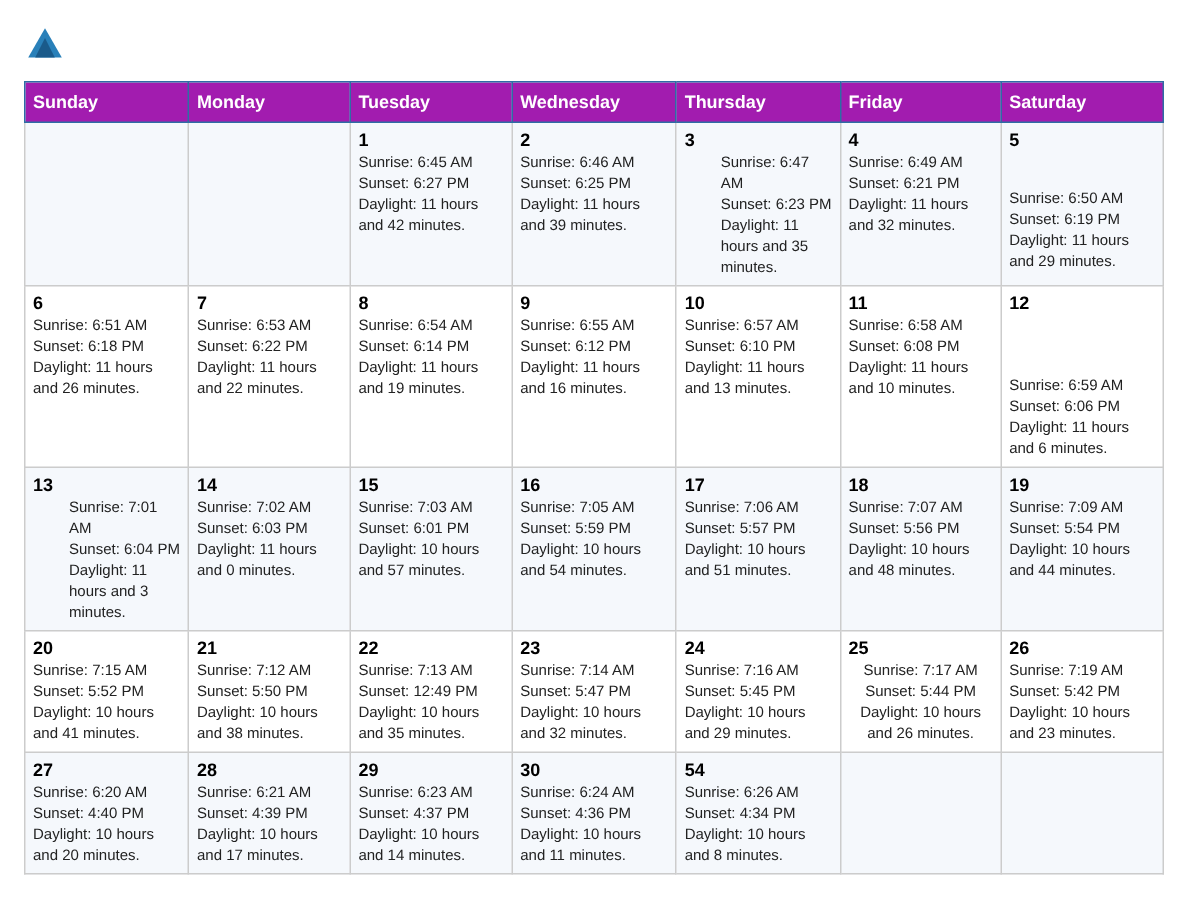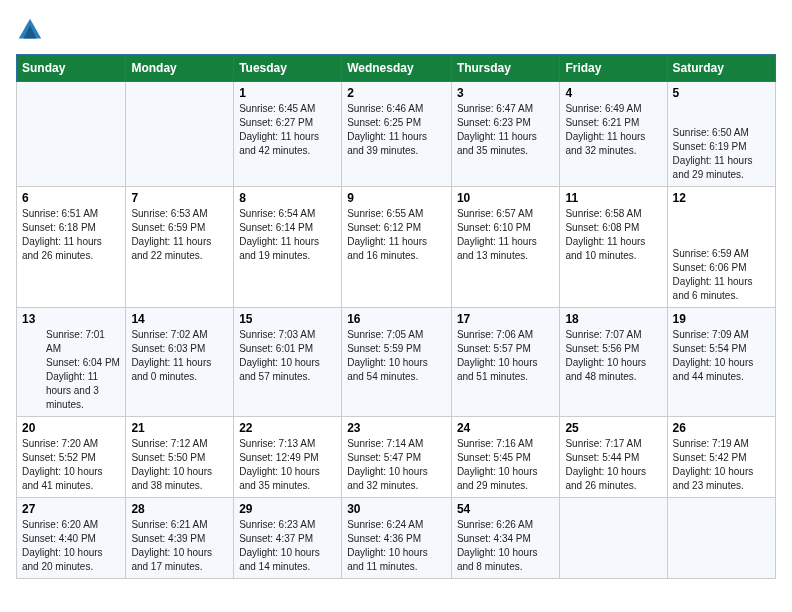--- a/index.html
+++ b/index.html
@@ -45,21 +45,21 @@
     .location {
       font-size: 15px;
       color: #444;
     }
     table {
       width: 100%;
       border-collapse: collapse;
       font-size: 10.5px;
     }
     thead tr th {
-      background-color: #15803d;
+      background-color: #a21caf;
       color: #fff;
       padding: 6px 5px;
       text-align: left;
       font-size: 12px;
       font-weight: bold;
       border: 1px solid #2e6da4;
     }
     tbody tr td {
       border: 1px solid #ccc;
       vertical-align: top;
@@ -128,21 +128,21 @@
 Daylight: 11 hours and 42 minutes.</div>
         </td>
         <td>
           <span class="day-num">2</span>
           <div class="day-info" style="white-space: pre-line;">Sunrise: 6:46 AM
 Sunset: 6:25 PM
 Daylight: 11 hours and 39 minutes.</div>
         </td>
         <td>
           <span class="day-num">3</span>
-          <div class="day-info" style="white-space: pre-line;">Sunrise: 6:47 AM
+          <div class="day-info" style="white-space: pre-line; margin-left: 24px;">Sunrise: 6:47 AM
 Sunset: 6:23 PM
 Daylight: 11 hours and 35 minutes.</div>
         </td>
         <td>
           <span class="day-num">4</span>
           <div class="day-info" style="white-space: pre-line;">Sunrise: 6:49 AM
 Sunset: 6:21 PM
 Daylight: 11 hours and 32 minutes.</div>
         </td>
         <td>
@@ -155,21 +155,21 @@
       <tr>
         <td>
           <span class="day-num">6</span>
           <div class="day-info" style="white-space: pre-line;">Sunrise: 6:51 AM
 Sunset: 6:18 PM
 Daylight: 11 hours and 26 minutes.</div>
         </td>
         <td>
           <span class="day-num">7</span>
           <div class="day-info" style="white-space: pre-line;">Sunrise: 6:53 AM
-Sunset: 6:59 PM
+Sunset: 6:22 PM
 Daylight: 11 hours and 22 minutes.</div>
         </td>
         <td>
           <span class="day-num">8</span>
           <div class="day-info" style="white-space: pre-line;">Sunrise: 6:54 AM
 Sunset: 6:14 PM
 Daylight: 11 hours and 19 minutes.</div>
         </td>
         <td>
           <span class="day-num">9</span>
@@ -236,21 +236,21 @@
         <td>
           <span class="day-num">19</span>
           <div class="day-info" style="white-space: pre-line;">Sunrise: 7:09 AM
 Sunset: 5:54 PM
 Daylight: 10 hours and 44 minutes.</div>
         </td>
       </tr>
       <tr>
         <td>
           <span class="day-num">20</span>
-          <div class="day-info" style="white-space: pre-line;">Sunrise: 7:20 AM
+          <div class="day-info" style="white-space: pre-line;">Sunrise: 7:15 AM
 Sunset: 5:52 PM
 Daylight: 10 hours and 41 minutes.</div>
         </td>
         <td>
           <span class="day-num">21</span>
           <div class="day-info" style="white-space: pre-line;">Sunrise: 7:12 AM
 Sunset: 5:50 PM
 Daylight: 10 hours and 38 minutes.</div>
         </td>
         <td>
@@ -266,21 +266,21 @@
 Daylight: 10 hours and 32 minutes.</div>
         </td>
         <td>
           <span class="day-num">24</span>
           <div class="day-info" style="white-space: pre-line;">Sunrise: 7:16 AM
 Sunset: 5:45 PM
 Daylight: 10 hours and 29 minutes.</div>
         </td>
         <td>
           <span class="day-num">25</span>
-          <div class="day-info" style="white-space: pre-line;">Sunrise: 7:17 AM
+          <div class="day-info" style="white-space: pre-line; text-align: center;">Sunrise: 7:17 AM
 Sunset: 5:44 PM
 Daylight: 10 hours and 26 minutes.</div>
         </td>
         <td>
           <span class="day-num">26</span>
           <div class="day-info" style="white-space: pre-line;">Sunrise: 7:19 AM
 Sunset: 5:42 PM
 Daylight: 10 hours and 23 minutes.</div>
         </td>
       </tr>

